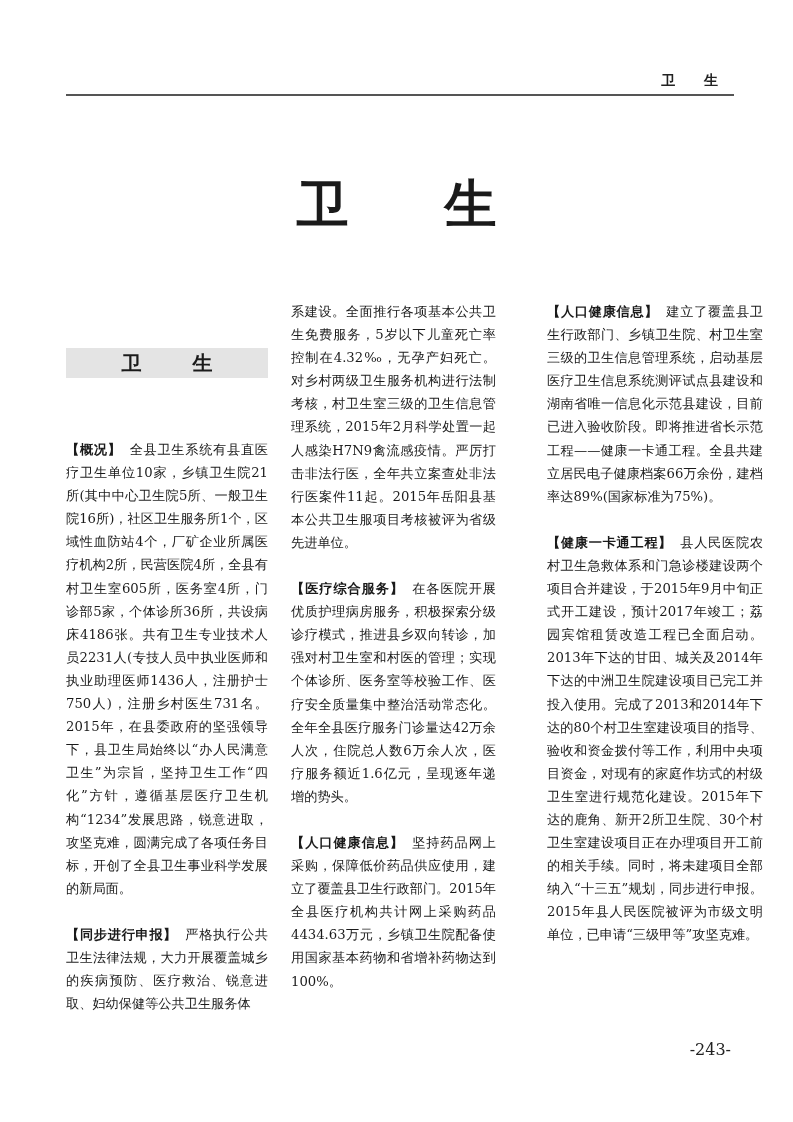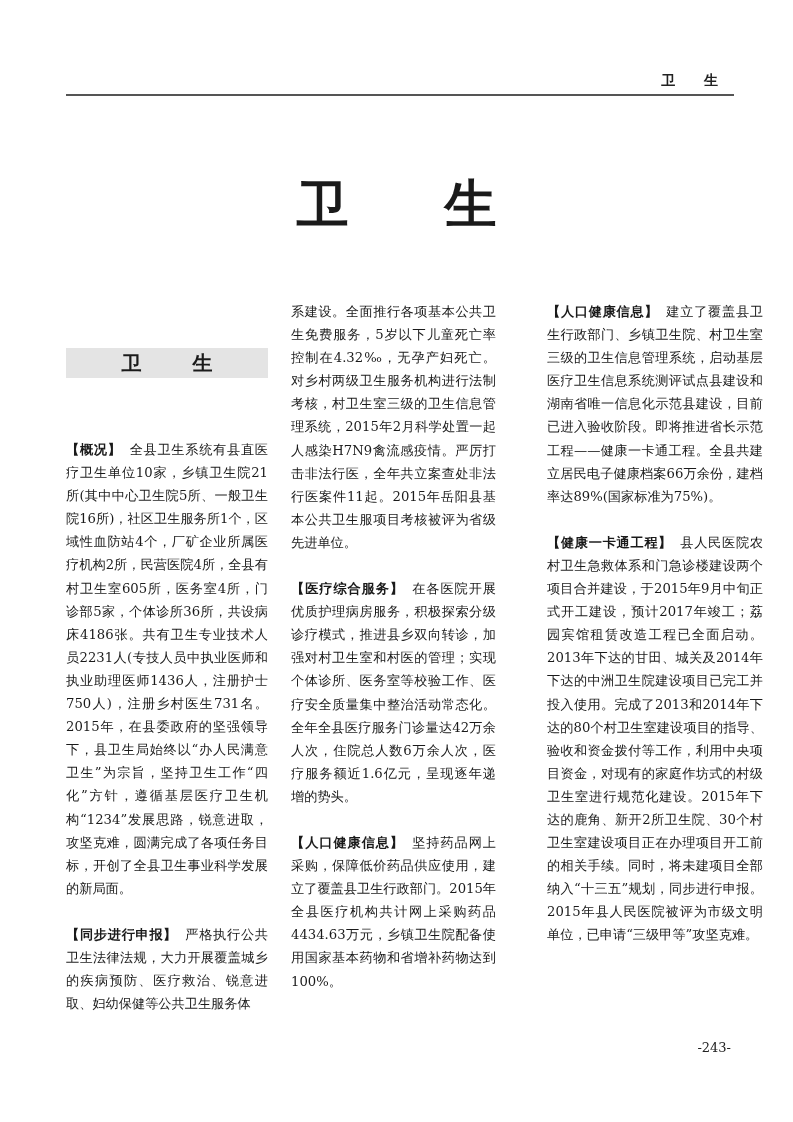--- a/index.html
+++ b/index.html
@@ -33,21 +33,21 @@
     text-align: center; font-size: 20px; font-weight: bold; line-height: 30px;
     letter-spacing: 22px; text-indent: 22px;
   }
   .para { margin: 0 0 23px 0; }
   .para.first { margin-top: 60px; }
   .head {
     font-family: "DejaVu Sans", "Liberation Sans", sans-serif;
     font-weight: bold; margin-right: 8px;
   }
   .page-number {
-    position: absolute; right: 62px; top: 1040px; font-size: 13px; color: #222;
+    position: absolute; right: 62px; top: 1040px; font-size: 16px; color: #222;
   }
 </style>
 </head>
 <body>
 
 <div class="running-head">
   <span class="rh-text">卫 生</span>
 </div>
 
 <div class="chapter-title">卫生</div>

